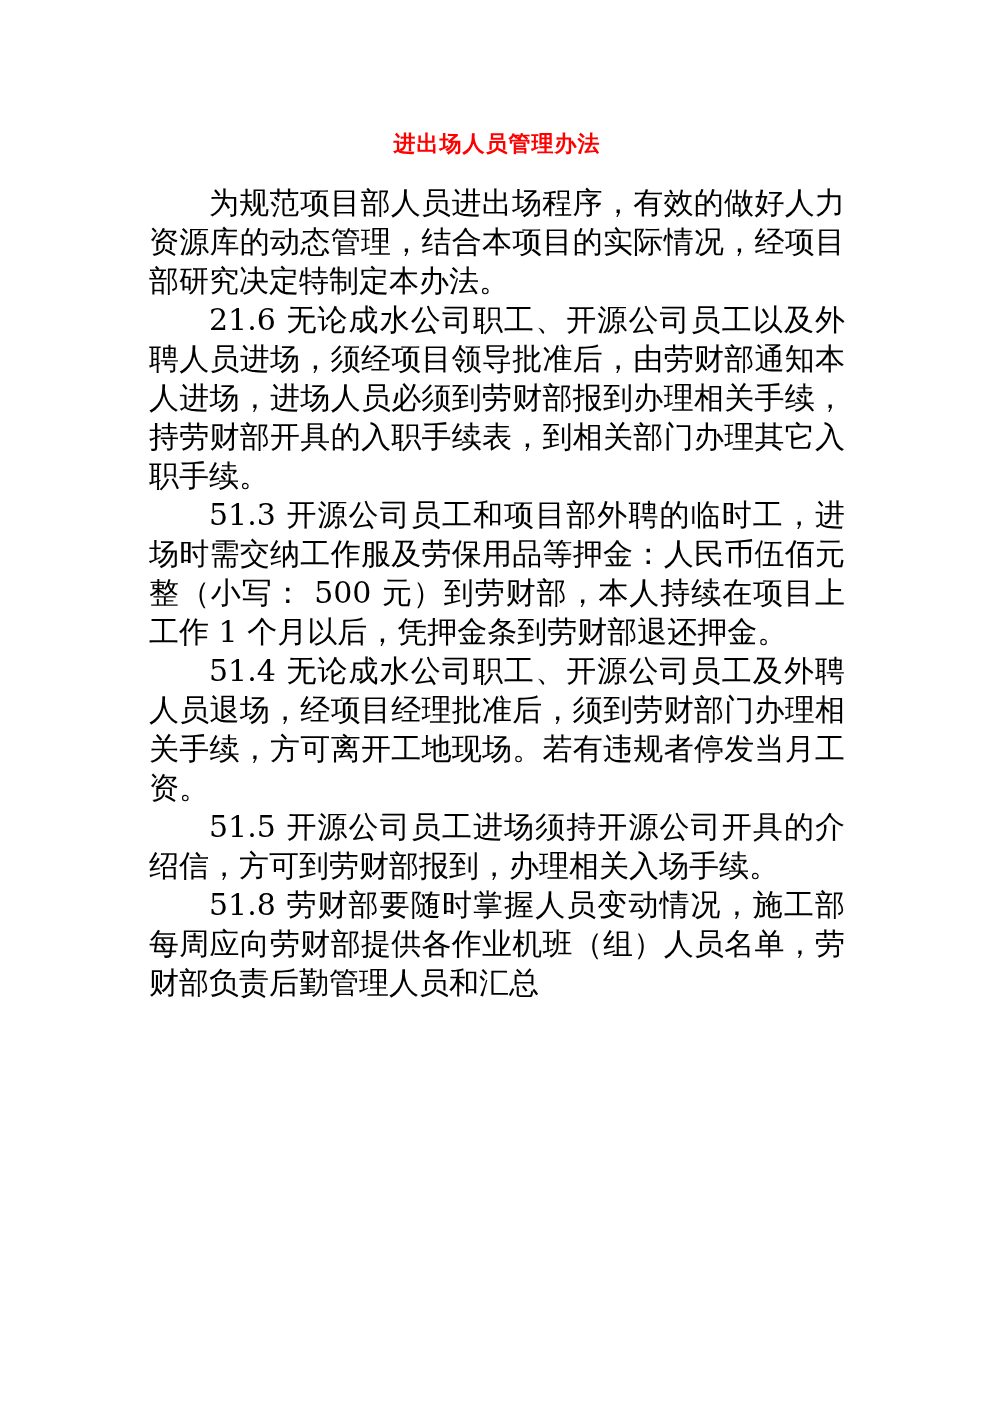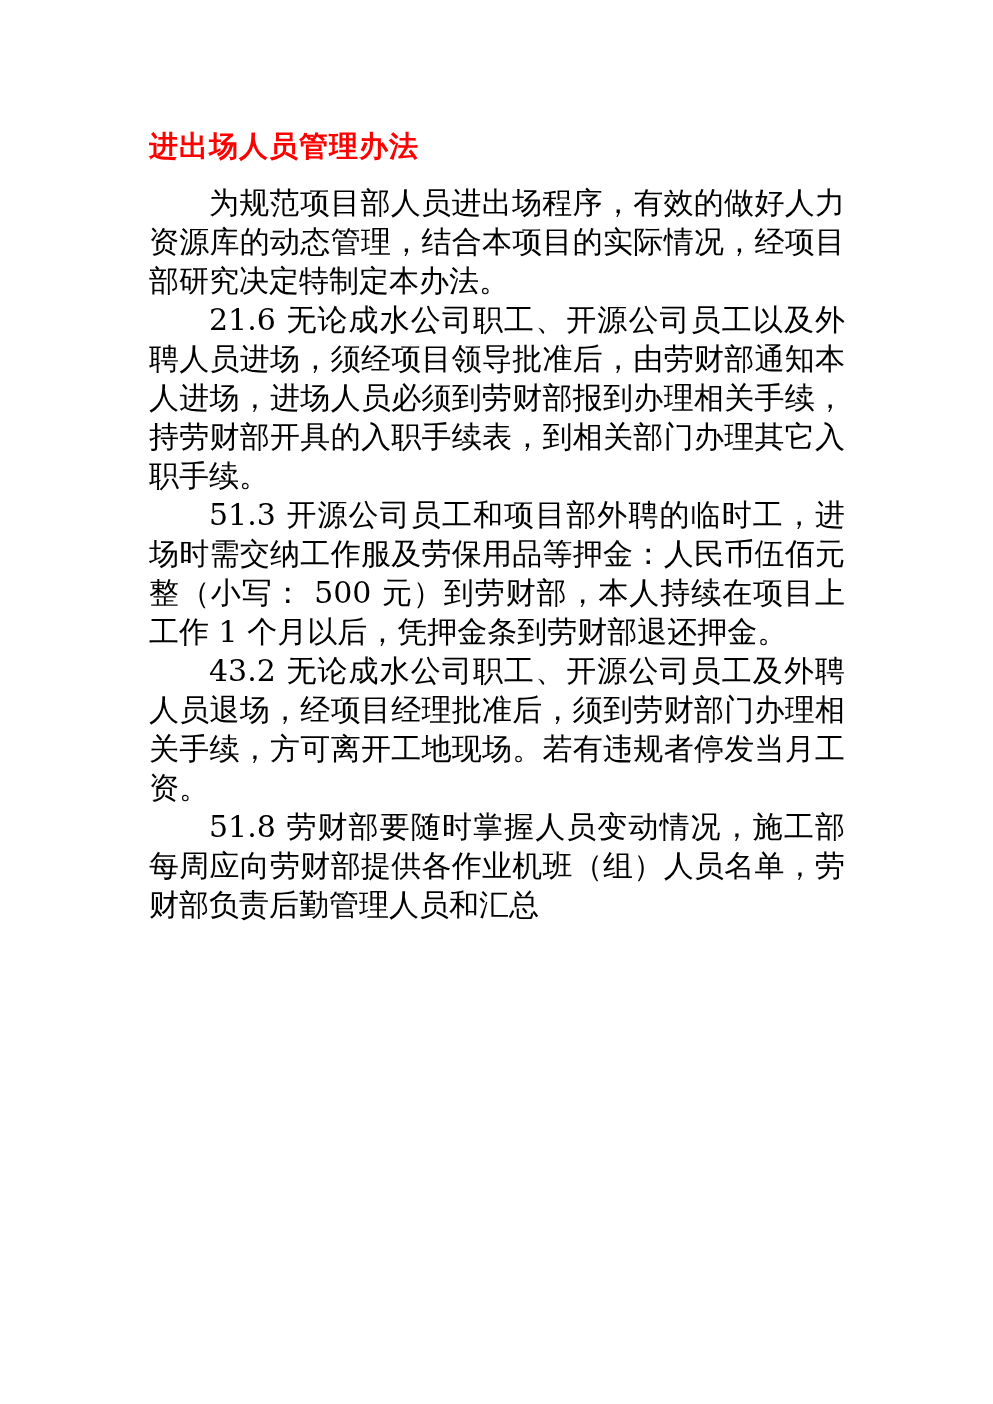--- a/index.html
+++ b/index.html
@@ -13,26 +13,26 @@
   }
   .page {
     box-sizing: border-box;
     width: 993px;
     height: 1404px;
     padding: 131px 148px 0 149px;
     background: #ffffff;
   }
   .doc-title {
     margin: 0 0 22px 0;
-    font-size: 29px;
+    font-size: 22px;
     font-weight: bold;
-    text-align: left;
+    text-align: center;
     line-height: 30px;
     letter-spacing: 1px;
-    font-family: Liberation Sans, sans-serif;
+    font-family: Liberation Mono, monospace;
   }
   .doc-body p {
     margin: 0;
     padding: 0;
     font-size: 30px;
     line-height: 39px;
     color: #000000;
     text-align: justify;
     text-justify: inter-ideograph;
     text-indent: 2em;
@@ -42,16 +42,17 @@
 </style>
 </head>
 <body>
 
 <div class="page">
   <h1 class="doc-title" style="color: rgb(255, 0, 0);">进出场人员管理办法</h1>
   <div class="doc-body">
     <p>为规范项目部人员进出场程序，有效的做好人力资源库的动态管理，结合本项目的实际情况，经项目部研究决定特制定本办法。</p>
     <p>21.6 无论成水公司职工、开源公司员工以及外聘人员进场，须经项目领导批准后，由劳财部通知本人进场，进场人员必须到劳财部报到办理相关手续，持劳财部开具的入职手续表，到相关部门办理其它入职手续。</p>
     <p>51.3 开源公司员工和项目部外聘的临时工，进场时需交纳工作服及劳保用品等押金：人民币伍佰元整（小写： 500 元）到劳财部，本人持续在项目上工作 1 个月以后，凭押金条到劳财部退还押金。</p>
-    <p>43.2 无论成水公司职工、开源公司员工及外聘人员退场，经项目经理批准后，须到劳财部门办理相关手续，方可离开工地现场。若有违规者停发当月工资。</p>
+    <p>51.4 无论成水公司职工、开源公司员工及外聘人员退场，经项目经理批准后，须到劳财部门办理相关手续，方可离开工地现场。若有违规者停发当月工资。</p>
+    <p>51.5 开源公司员工进场须持开源公司开具的介绍信，方可到劳财部报到，办理相关入场手续。</p>
     <p>51.8 劳财部要随时掌握人员变动情况，施工部每周应向劳财部提供各作业机班（组）人员名单，劳财部负责后勤管理人员和汇总</p>
   </div>
 </div>
 
 </body></html>

